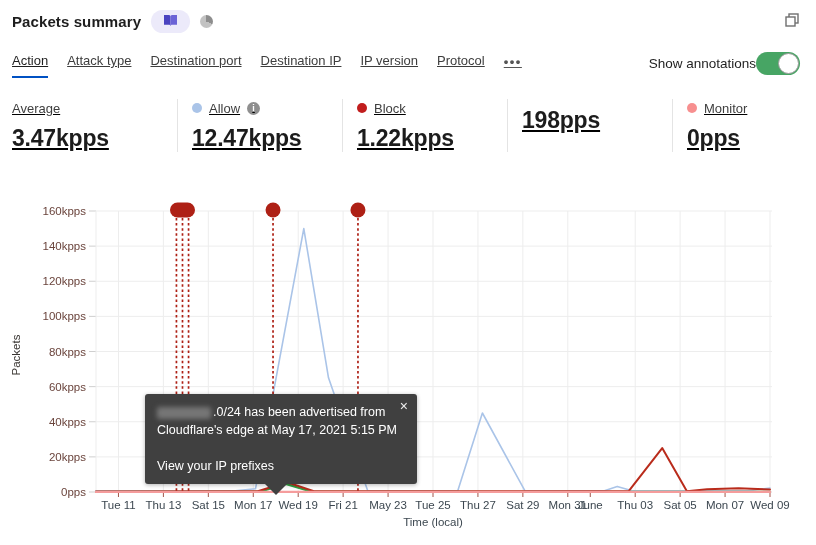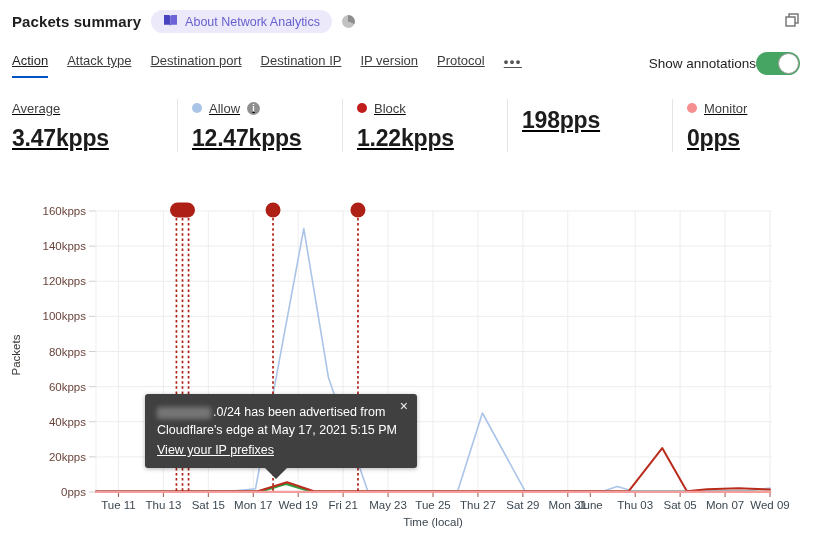--- a/index.html
+++ b/index.html
@@ -41,38 +41,37 @@
 
   
   .anno-tooltip { position:absolute; left:145px; top:394px; width:272px; background:#404040; color:#fff;
     border-radius:3px; padding:9px 26px 9px 12px; font-size:12.5px; line-height:18px; z-index:5;
     box-shadow:0 1px 4px rgba(0,0,0,.3); }
   .anno-tooltip::after { content:""; position:absolute; left:120px; top:100%; border:11px solid transparent;
     border-top-color:#404040; border-bottom-width:0; }
   .redact-blur { display:inline-block; width:54px; height:12px; background:#767676; border-radius:2px;
     filter:blur(2.5px); vertical-align:middle; margin-right:2px; }
   .tt-line2 { white-space:nowrap; }
-  .tt-link { color:#fff; text-decoration:underline; cursor:pointer; display:inline-block; margin-top:2px; }
+  .tt-link { color:#fff; cursor:pointer; display:inline-block; margin-top:18px; }
   .tt-close { position:absolute; right:9px; top:5px; font-size:14px; color:#eee; cursor:pointer; line-height:14px; }
 </style>
 </head>
 <body>
 
 <div class="app">
 
   <div class="hdr">
     <span class="title">Packets summary</span>
     <span class="badge">
       <span>
         <svg width="15" height="13" viewBox="0 0 15 13">
           <path d="M1 1h5c.9 0 1.5.8 1.5 1.6V12c-.3-.7-.8-1.2-1.6-1.2H1z" fill="#4a43c0"></path>
           <path d="M14 1H9c-.9 0-1.5.8-1.5 1.6V12c.3-.7.8-1.2 1.6-1.2H14z" fill="#6b63d6"></path>
         </svg>
       </span>
-      <span class="badge-label">About Network Analytics</span>
     </span>
     <span class="pie-icon"></span>
   </div>
   <span class="win-icon">
     <svg width="16" height="16" viewBox="0 0 16 16">
       <rect x="5" y="2" width="9" height="9" fill="none" stroke="#6f6f6f" stroke-width="1.4"></rect>
       <rect x="2" y="5" width="9" height="9" fill="#fff" stroke="#6f6f6f" stroke-width="1.4"></rect>
     </svg>
   </span>
 

